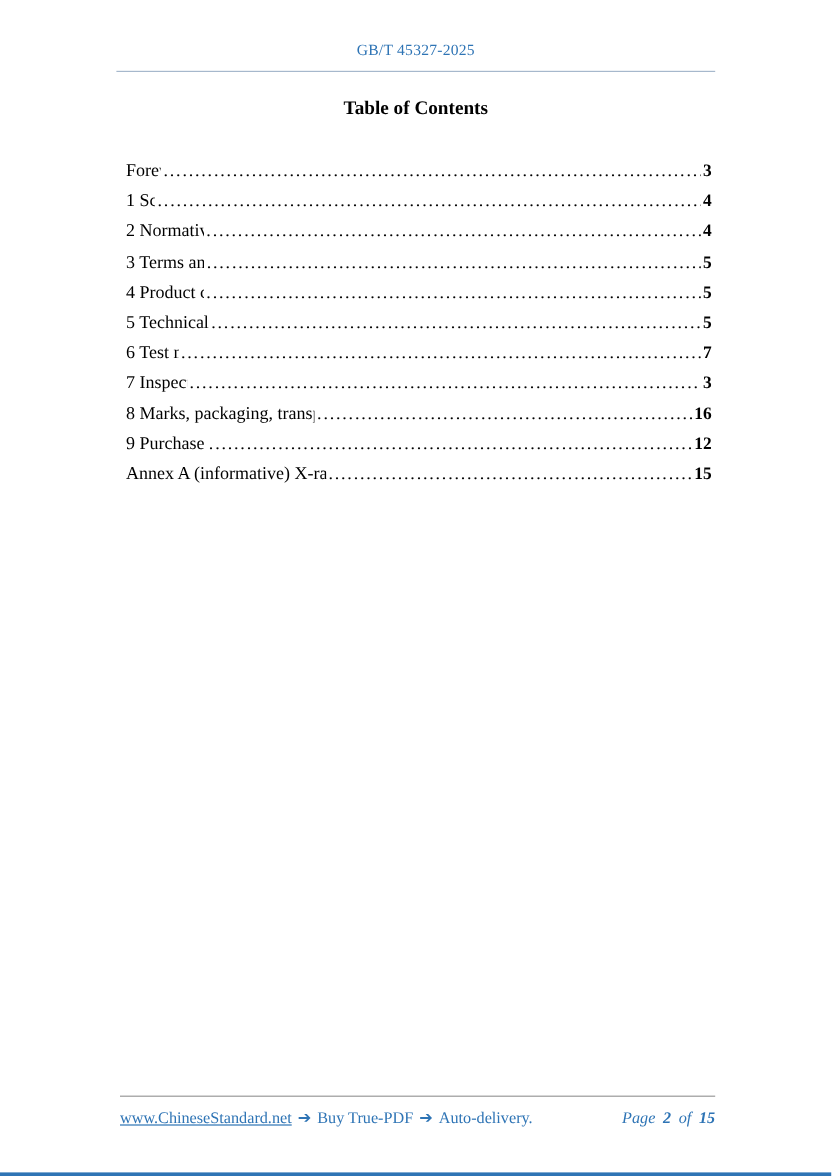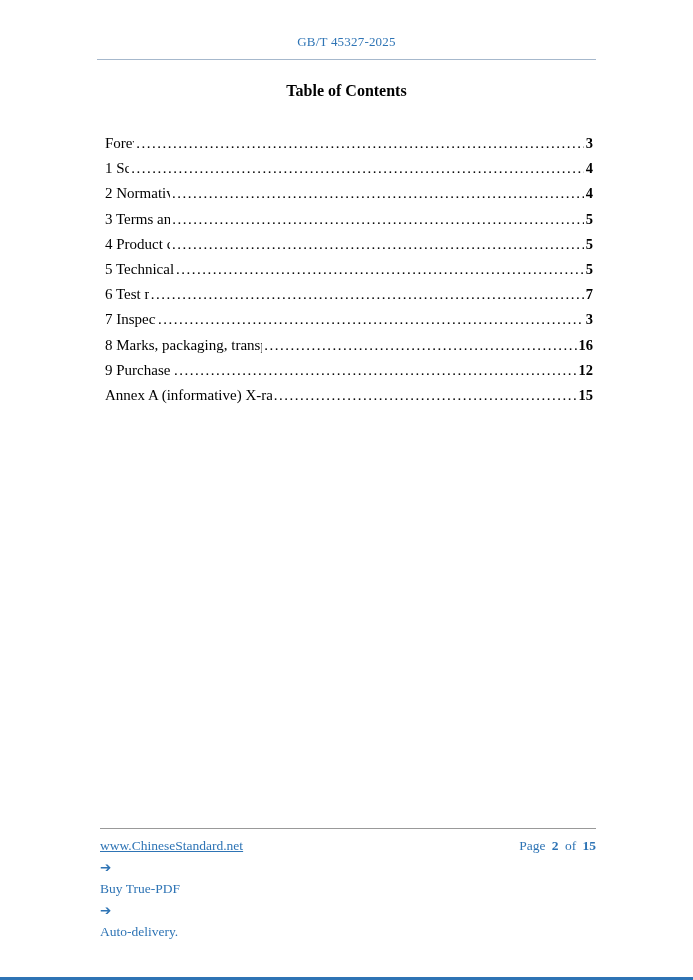--- a/index.html
+++ b/index.html
@@ -95,38 +95,38 @@
     justify-content: space-between;
     align-items: baseline;
     font-size: 13.5px;
     color: #2e74b5;
   }
   .footer-left {
     display: flex;
     align-items: baseline;
     gap: 5px;
     white-space: nowrap;
-    flex-direction: column;
   }
   .footer-link {
     color: #2e74b5;
     text-decoration: underline;
     cursor: pointer;
   }
   .footer-arrow {
     color: #2e74b5;
   }
   .footer-right {
     white-space: nowrap;
   }
   .footer-right .pg-num {
     font-weight: bold;
   }
   .footer-right span {
     margin-left: 3px;
+    font-style: italic;
   }
   
   .bottom-bar {
     position: absolute;
     left: 0;
     right: 0;
     bottom: 0;
     height: 3px;
     background: #2e74b5;
   }

